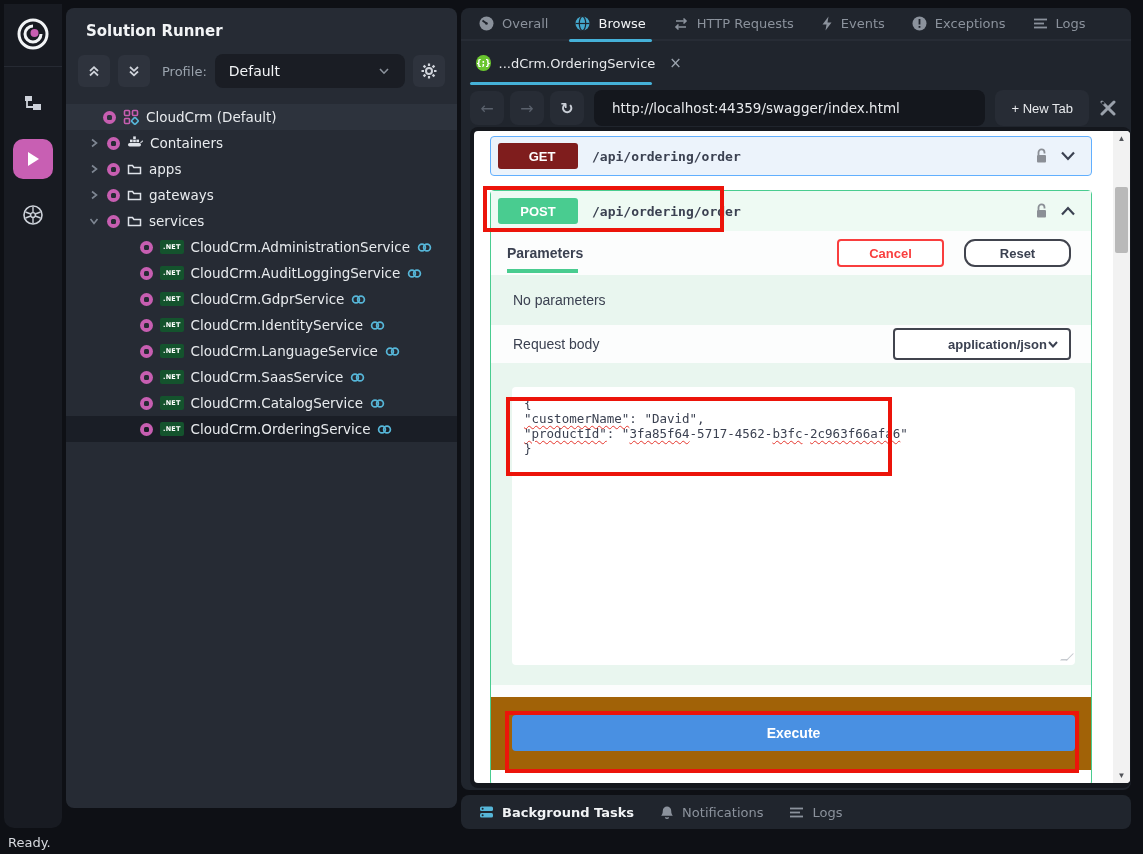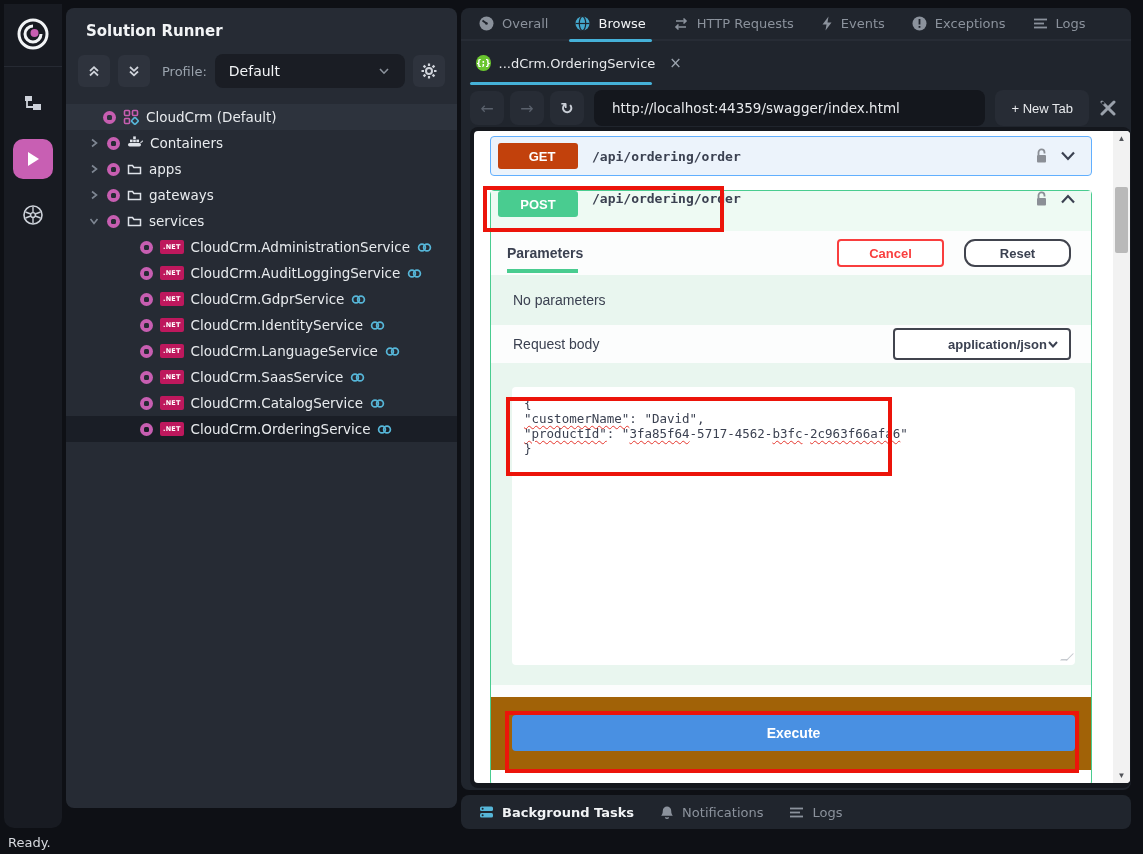--- a/index.html
+++ b/index.html
@@ -23,21 +23,21 @@
   .profile-select .val { font-size:14px; color:#f2f4f6; }
   .tree { margin-top:8px; }
   .trow { height:26px; display:flex; align-items:center; gap:7px; font-size:13.5px; color:#e8ebee; cursor:pointer; white-space:nowrap; }
   .trow.hl { background:#2d333d; }
   .trow.sel { background:#1a1e26; }
   .ind0 { padding-left:37px; } .ind1 { padding-left:22px; } .ind2 { padding-left:74px; }
   .donut { width:13px; height:13px; border-radius:50%; background:#c75eb1; position:relative; flex:0 0 auto; }
   .donut::after { content:""; position:absolute; left:4px; top:4px; width:5px; height:5px; background:#262b34; border-radius:1.5px; }
   .trow.hl .donut::after { background:#2d333d; } .trow.sel .donut::after { background:#1a1e26; }
   .chev { flex:0 0 auto; display:flex; width:12px; justify-content:center; }
-  .netb { flex:0 0 auto; background:#be185d; color:#fff; font-size:6.5px; font-weight:bold; border-radius:2px; padding:3px 3px; letter-spacing:.2px; }
+  .netb { flex:0 0 auto; background:#14532d; color:#fff; font-size:6.5px; font-weight:bold; border-radius:2px; padding:3px 3px; letter-spacing:.2px; }
   .tico { flex:0 0 auto; display:flex; }
 
   
   .rcard { position:absolute; left:461px; top:8px; width:670px; height:782px; background:#20252d; border-radius:8px; }
   .tabbar { height:33px; display:flex; align-items:center; gap:27px; padding:0 0 0 18px; border-bottom:2px solid #272c35; }
   .tab { display:flex; align-items:center; gap:8px; font-size:13px; color:#8b929c; height:33px; position:relative; cursor:pointer; }
   .tab.active { color:#f2f4f6; }
   .tab.active::after { content:""; position:absolute; left:-6px; right:-6px; bottom:-2px; height:3px; background:#45b1d8; border-radius:2px; }
   .btabrow { height:44px; display:flex; align-items:flex-end; padding-left:9px; }
   .btab { width:182px; height:40px; display:flex; align-items:center; gap:8px; padding:0 8px 4px 6px; position:relative; font-size:13px; color:#e8eaed; cursor:pointer; }
@@ -51,23 +51,23 @@
   .newtab { height:36px; border:none; border-radius:8px; background:#272c35; color:#e8eaed; font-size:13px; padding:0 16px; margin-left:4px; white-space:nowrap; cursor:pointer; }
   .tools { width:26px; display:flex; justify-content:center; cursor:pointer; }
 
   
   .webview { position:absolute; left:9px; top:119px; width:661px; height:661px; background:#14171d; border-radius:8px; padding:4px 1px 5px 4px; }
   .page { position:relative; width:100%; height:100%; background:#ffffff; border-radius:4px; overflow:hidden; font-family:"Liberation Sans",sans-serif; }
   .content { position:absolute; left:0; top:0; right:17px; bottom:0; padding:5px 21px 0 16px; }
   .opblock { border-radius:4px; display:flex; align-items:center; }
   .opblock.get { height:40px; background:#ecf3fb; border:1px solid #61affe; padding:0 14px 0 7px; }
   .opblock.post { display:block; border:1px solid #49cc90; height:596px; background:#fff; }
-  .op-head { height:40px; display:flex; align-items:flex-start; padding:0 14px 0 7px; background:#eefaf3; }
+  .op-head { height:40px; display:flex; align-items:center; padding:0 14px 0 7px; background:#eefaf3; }
   .method { width:80px; height:26px; border-radius:3px; color:#fff; font-weight:bold; font-size:13px; display:flex; align-items:center; justify-content:center; flex:0 0 auto; }
-  .method.get { background:#c2410c;padding-left:8px; }
+  .method.get { background:#7f1d1d;padding-left:8px; }
   .method.post { background:#49cc90; }
   .op-path { font-family:"DejaVu Sans Mono",monospace; font-size:13px; font-weight:bold; color:#3b4151; margin-left:14px; }
   .op-spacer { flex:1; }
   .sec-tabhead { height:44px; background:#fcfdfd; display:flex; align-items:center; padding:0 20px 0 16px; }
   .params-title { font-size:14px; font-weight:bold; color:#3b4151; position:relative; }
   .params-title::after { content:""; position:absolute; left:0; top:24px; width:71px; height:4px; background:#49cc90; }
   .btn-cancel { width:107px; height:28px; background:#fff; border:2px solid #f93e3e; border-radius:4px; color:#f93e3e; font-weight:bold; font-size:13px; cursor:pointer; margin-left:auto; }
   .btn-reset { width:107px; height:28px; background:#fff; border:2px solid #41444e; border-radius:11px; color:#3b4151; font-weight:bold; font-size:13px; cursor:pointer; margin-left:20px; }
   .sec-band { height:50px; background:#e9f6ef; display:flex; align-items:center; padding:0 16px 0 22px; font-size:14px; color:#3b4151; }
   .sec-rb { height:38px; background:#fcfdfd; display:flex; align-items:center; padding:0 20px 0 22px; font-size:14px; color:#3b4151; }

